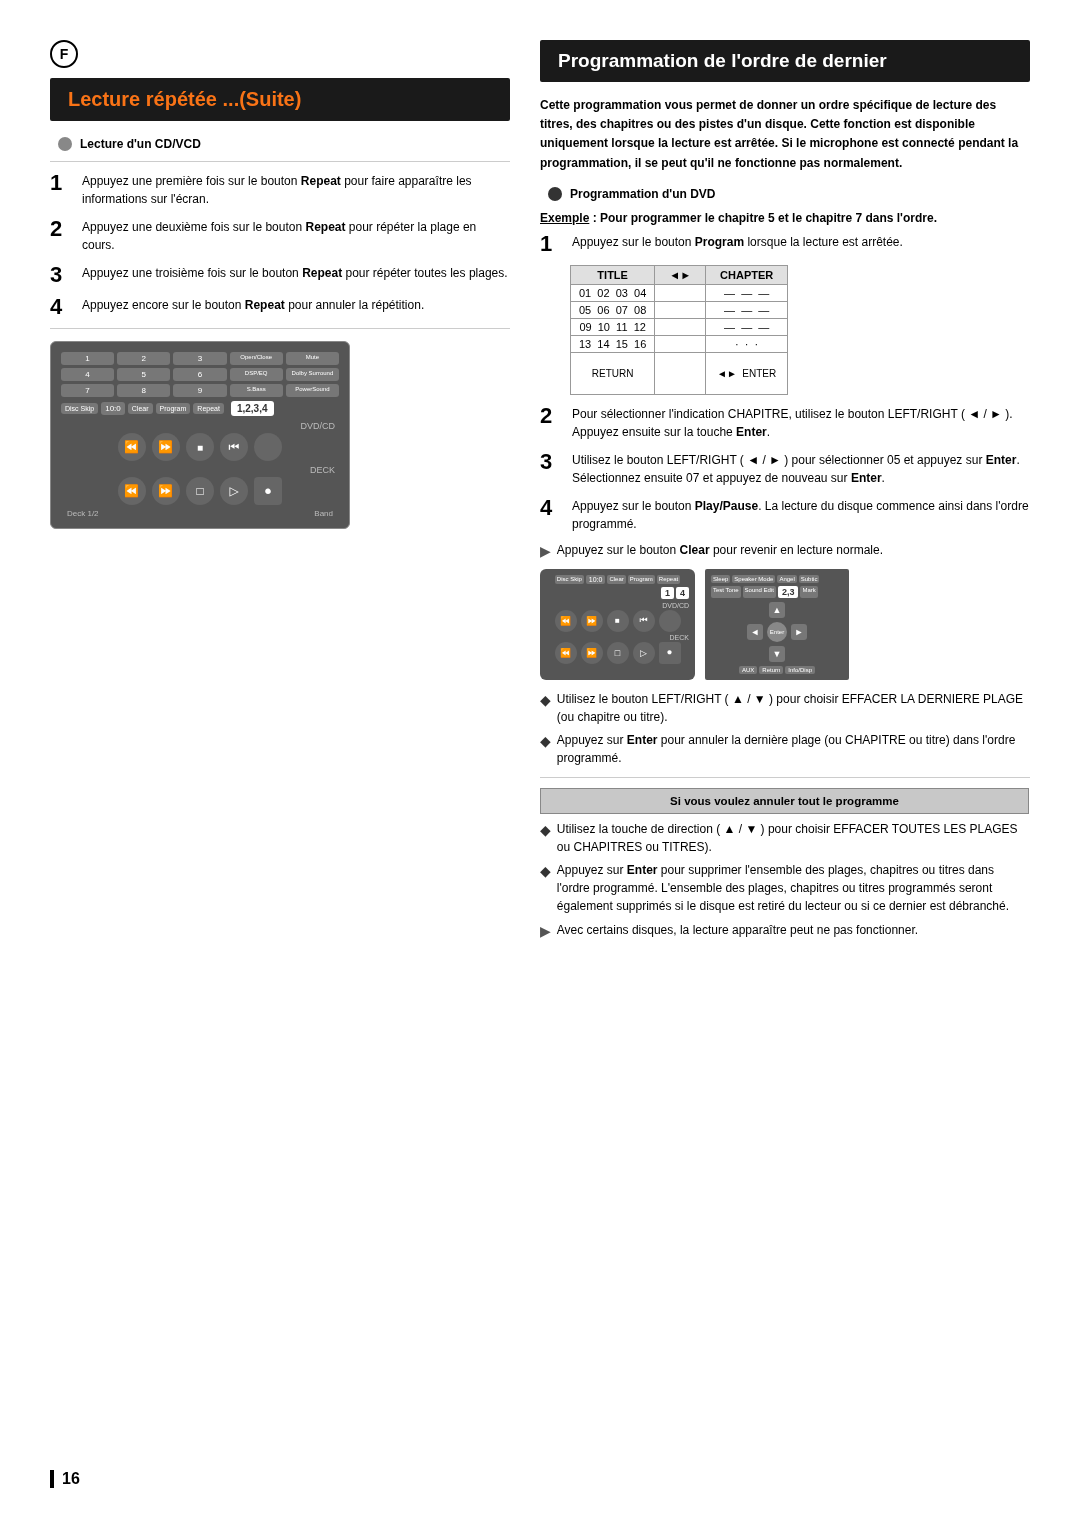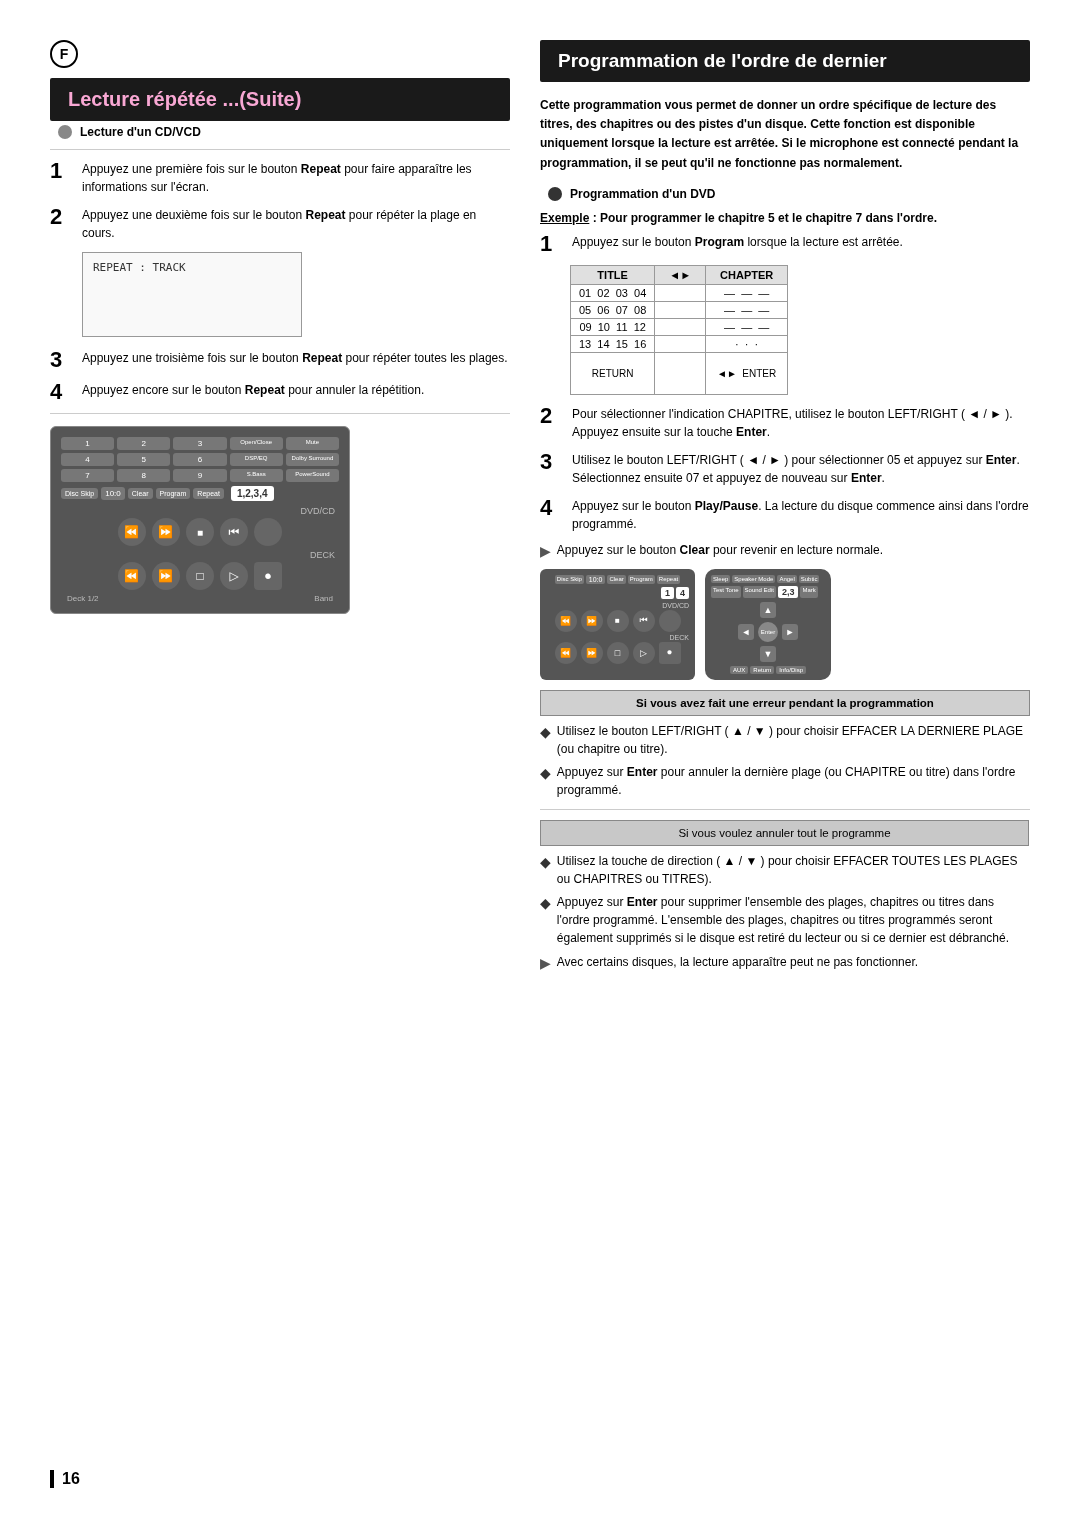--- a/index.html
+++ b/index.html
@@ -31,25 +31,25 @@
       flex-shrink: 0;
     }
 
     .right-col {
       flex: 1;
     }
 
     
     .section-header {
       background: #1a1a1a;
-      color: #f9a8d4;
+      color: #f97316;
       font-size: 20px;
       font-weight: bold;
       padding: 10px 18px;
-      margin-bottom: 4px;
+      margin-bottom: 16px;
       border-radius: 2px;
     }
 
     .section-header-right {
       background: #1a1a1a;
       color: #fff;
       font-size: 19px;
       font-weight: bold;
       padding: 10px 18px;
       margin-bottom: 14px;
@@ -190,21 +190,21 @@
       font-size: 14px;
       flex-shrink: 0;
     }
 
     
     .gray-box {
       background: #c8c8c8;
       border: 1px solid #888;
       padding: 6px 10px;
       font-size: 11.5px;
-      font-weight: normal;
+      font-weight: bold;
       text-align: center;
       margin: 8px 1px 6px 0;
     }
 
     .note-arrow {
       display: flex;
       align-items: flex-start;
       gap: 6px;
       font-size: 12px;
       margin: 6px 0;
@@ -252,23 +252,20 @@
         </div>
       </div>
 
       <div class="step">
         <div class="step-num">2</div>
         <div class="step-text">
           Appuyez une deuxième fois sur le bouton <strong>Repeat</strong> pour répéter la plage en cours.
         </div>
       </div>
 
-      <div class="screen-box">
-        <span>REPEAT : TRACK</span>
-      </div>
 
       <div class="step">
         <div class="step-num">3</div>
         <div class="step-text">
           Appuyez une troisième fois sur le bouton <strong>Repeat</strong> pour répéter toutes les plages.
         </div>
       </div>
 
 
       <div class="step">
@@ -451,21 +448,21 @@
           <div style="color:#ccc; font-size:7px; text-align:right; margin-bottom:1px;">DECK</div>
           <div style="display:flex; gap:4px; justify-content:center;">
             <div style="background:#666; border-radius:50%; width:22px; height:22px; display:flex; align-items:center; justify-content:center; color:#fff; font-size:9px;">⏪</div>
             <div style="background:#666; border-radius:50%; width:22px; height:22px; display:flex; align-items:center; justify-content:center; color:#fff; font-size:9px;">⏩</div>
             <div style="background:#666; border-radius:50%; width:22px; height:22px; display:flex; align-items:center; justify-content:center; color:#fff; font-size:9px;">□</div>
             <div style="background:#666; border-radius:50%; width:22px; height:22px; display:flex; align-items:center; justify-content:center; color:#fff; font-size:9px;">▷</div>
             <div style="background:#666; border-radius:3px; width:22px; height:22px; display:flex; align-items:center; justify-content:center; color:#fff; font-size:9px;">⏺</div>
           </div>
         </div>
 
-        <div style="width:126px; background:#555; border-radius:10px; padding:6px;">
+        <div style="width:144px; background:#555; border-radius:2px; padding:6px;">
           <div style="display:flex; gap:2px; flex-wrap:wrap; margin-bottom:3px;">
             <div style="background:#777; border-radius:2px; font-size:6px; color:#fff; padding:1px 2px;">Sleep</div>
             <div style="background:#777; border-radius:2px; font-size:6px; color:#fff; padding:1px 2px;">Speaker Mode</div>
             <div style="background:#777; border-radius:2px; font-size:6px; color:#fff; padding:1px 2px;">Angel</div>
             <div style="background:#777; border-radius:2px; font-size:6px; color:#fff; padding:1px 2px;">Subtic</div>
           </div>
           <div style="display:flex; gap:2px; flex-wrap:wrap; margin-bottom:3px;">
             <div style="background:#777; border-radius:2px; font-size:6px; color:#fff; padding:1px 2px;">Test Tone</div>
             <div style="background:#777; border-radius:2px; font-size:6px; color:#fff; padding:1px 2px;">Sound Edit</div>
             <div style="background:#fff; border-radius:2px; font-size:9px; font-weight:bold; color:#333; padding:1px 4px;">2,3</div>
@@ -480,21 +477,20 @@
             <div style="position:absolute; top:50%; left:50%; transform:translate(-50%,-50%); background:#888; border-radius:50%; width:20px; height:20px; display:flex; align-items:center; justify-content:center; color:#fff; font-size:6px;">Enter</div>
           </div>
           <div style="display:flex; gap:2px; justify-content:center; margin-top:4px;">
             <div style="background:#777; border-radius:2px; font-size:6px; color:#fff; padding:1px 3px;">AUX</div>
             <div style="background:#777; border-radius:2px; font-size:6px; color:#fff; padding:1px 3px;">Return</div>
             <div style="background:#777; border-radius:2px; font-size:6px; color:#fff; padding:1px 3px;">Info/Disp</div>
           </div>
         </div>
       </div>
 
-      <div class="info-box">Si vous avez fait une erreur pendant la programmation</div>
 
       <div class="bullet-point">
         <span class="diamond">◆</span>
         <span>Utilisez le bouton LEFT/RIGHT ( ▲ / ▼ ) pour choisir EFFACER LA DERNIERE PLAGE (ou chapitre ou titre).</span>
       </div>
       <div class="bullet-point">
         <span class="diamond">◆</span>
         <span>Appuyez sur <strong>Enter</strong> pour annuler la dernière plage (ou CHAPITRE ou titre) dans l'ordre programmé.</span>
       </div>
 

